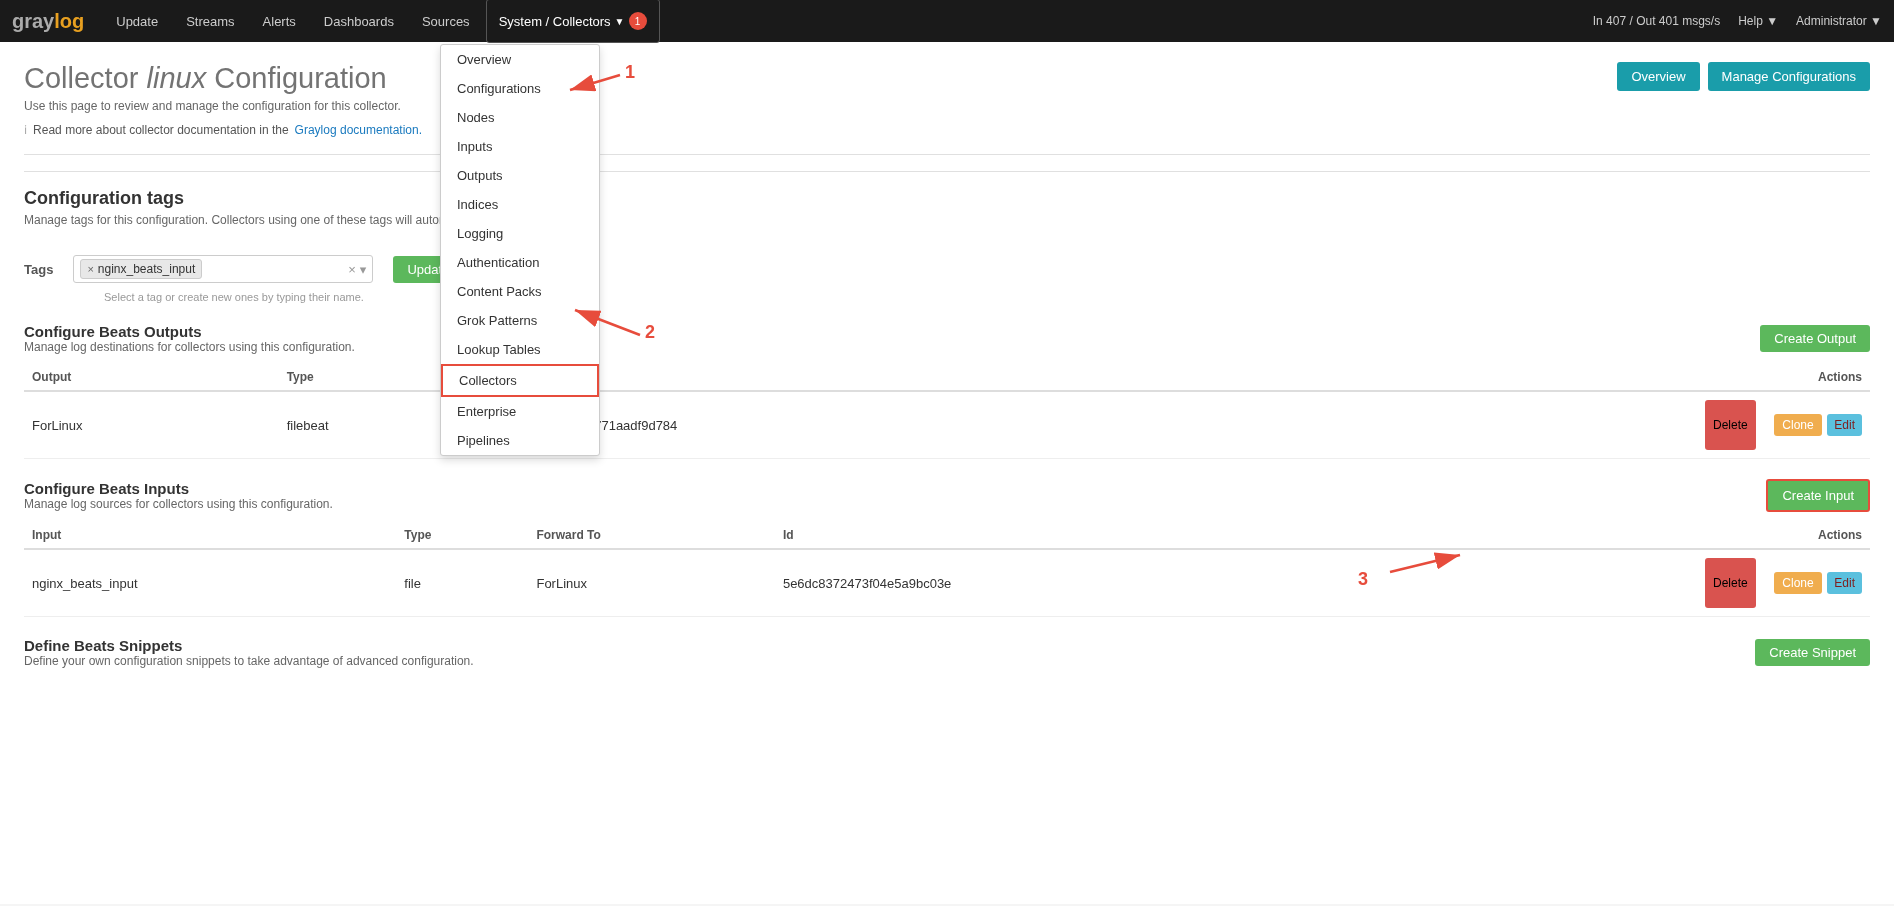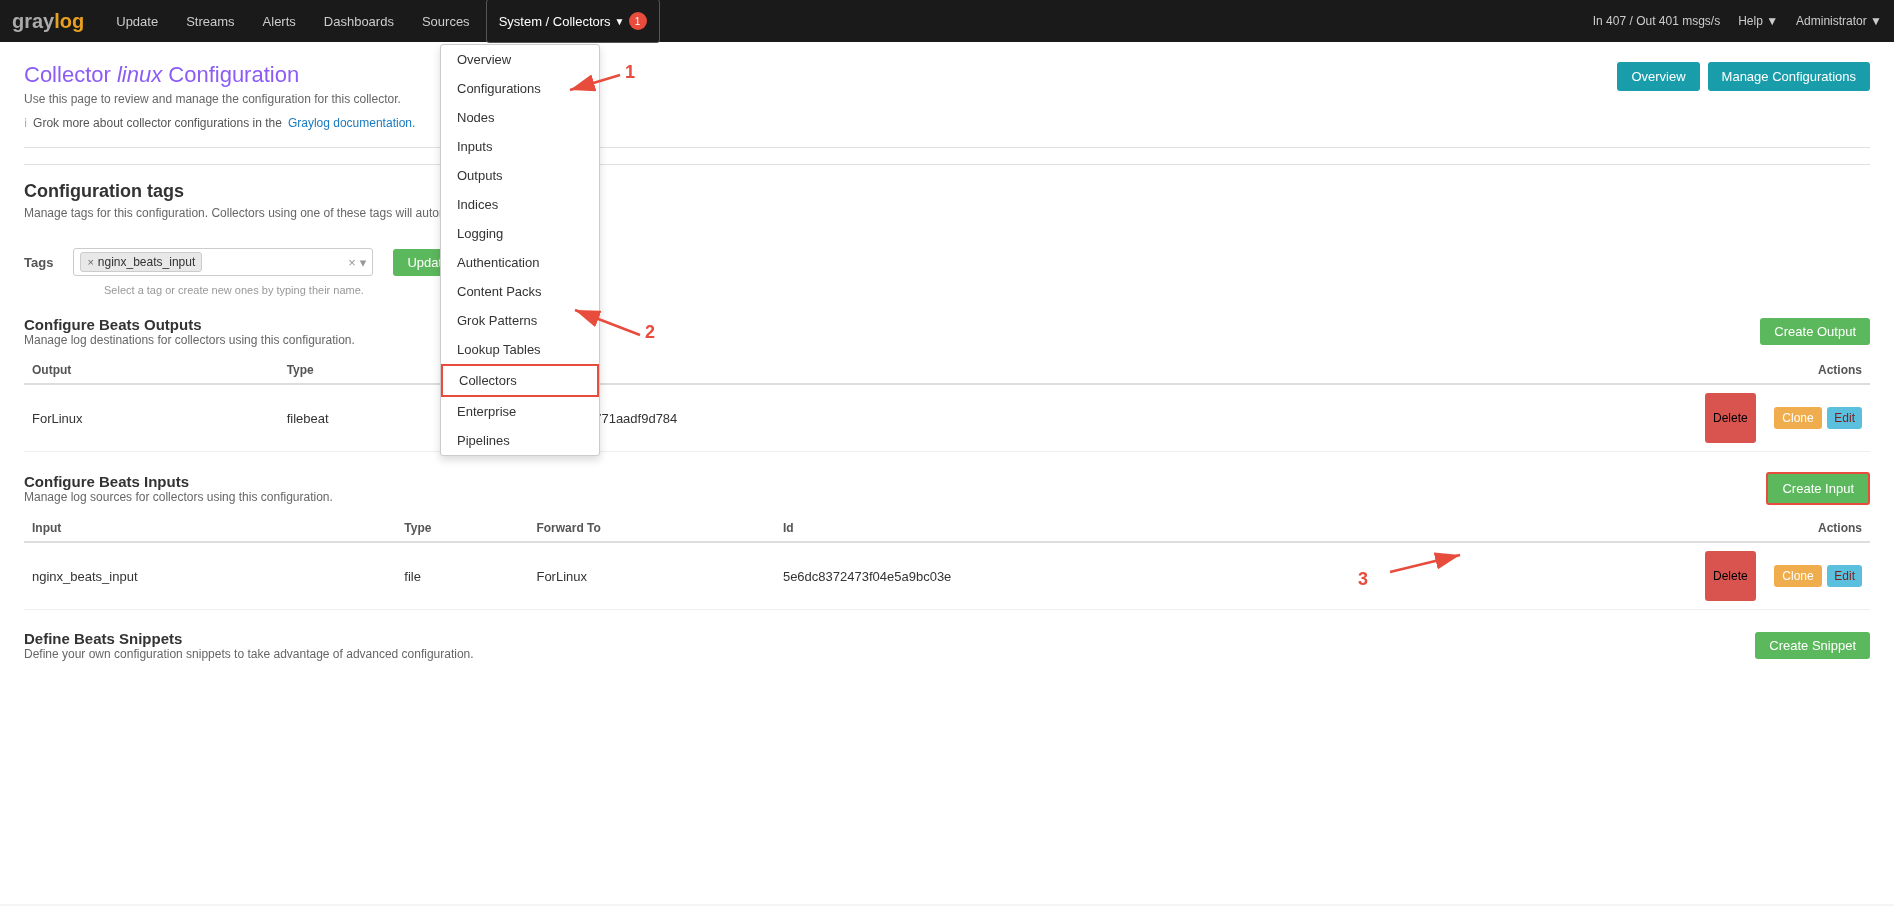--- a/index.html
+++ b/index.html
@@ -105,23 +105,23 @@
     }
 
     
     .top-row {
       display: flex;
       justify-content: space-between;
       align-items: flex-start;
       margin-bottom: 16px;
     }
     .page-title {
-      font-size: 22px;
+      font-size: 29px;
       font-weight: normal;
-      color: #8b5cf6;
+      color: #737373;
     }
     .page-title em { font-style: italic; }
     .page-subtitle {
       color: #666;
       font-size: 12px;
       margin-top: 4px;
     }
     .doc-note {
       display: flex;
       align-items: center;
@@ -383,21 +383,21 @@
 <div class="main-content">
 
   <div class="top-row">
     <div>
       <h1 class="page-title">
         <span>Collector </span><em>linux</em><span> Configuration</span>
       </h1>
       <div class="page-subtitle">Use this page to review and manage the configuration for this collector.</div>
       <div class="doc-note">
         <span style="color:#aaa">ℹ</span>
-        <span>Grok more about collector configurations in the</span>
+        <span>Read more about collector documentation in the</span>
         <a href="#">Graylog documentation.</a>
       </div>
     </div>
     <div class="top-buttons">
       <button class="btn-teal">Overview</button>
       <button class="btn-teal">Manage Configurations</button>
     </div>
   </div>
 
   <hr style="border:none;border-top:1px solid #e0e0e0;margin:8px 0 16px 0;">

